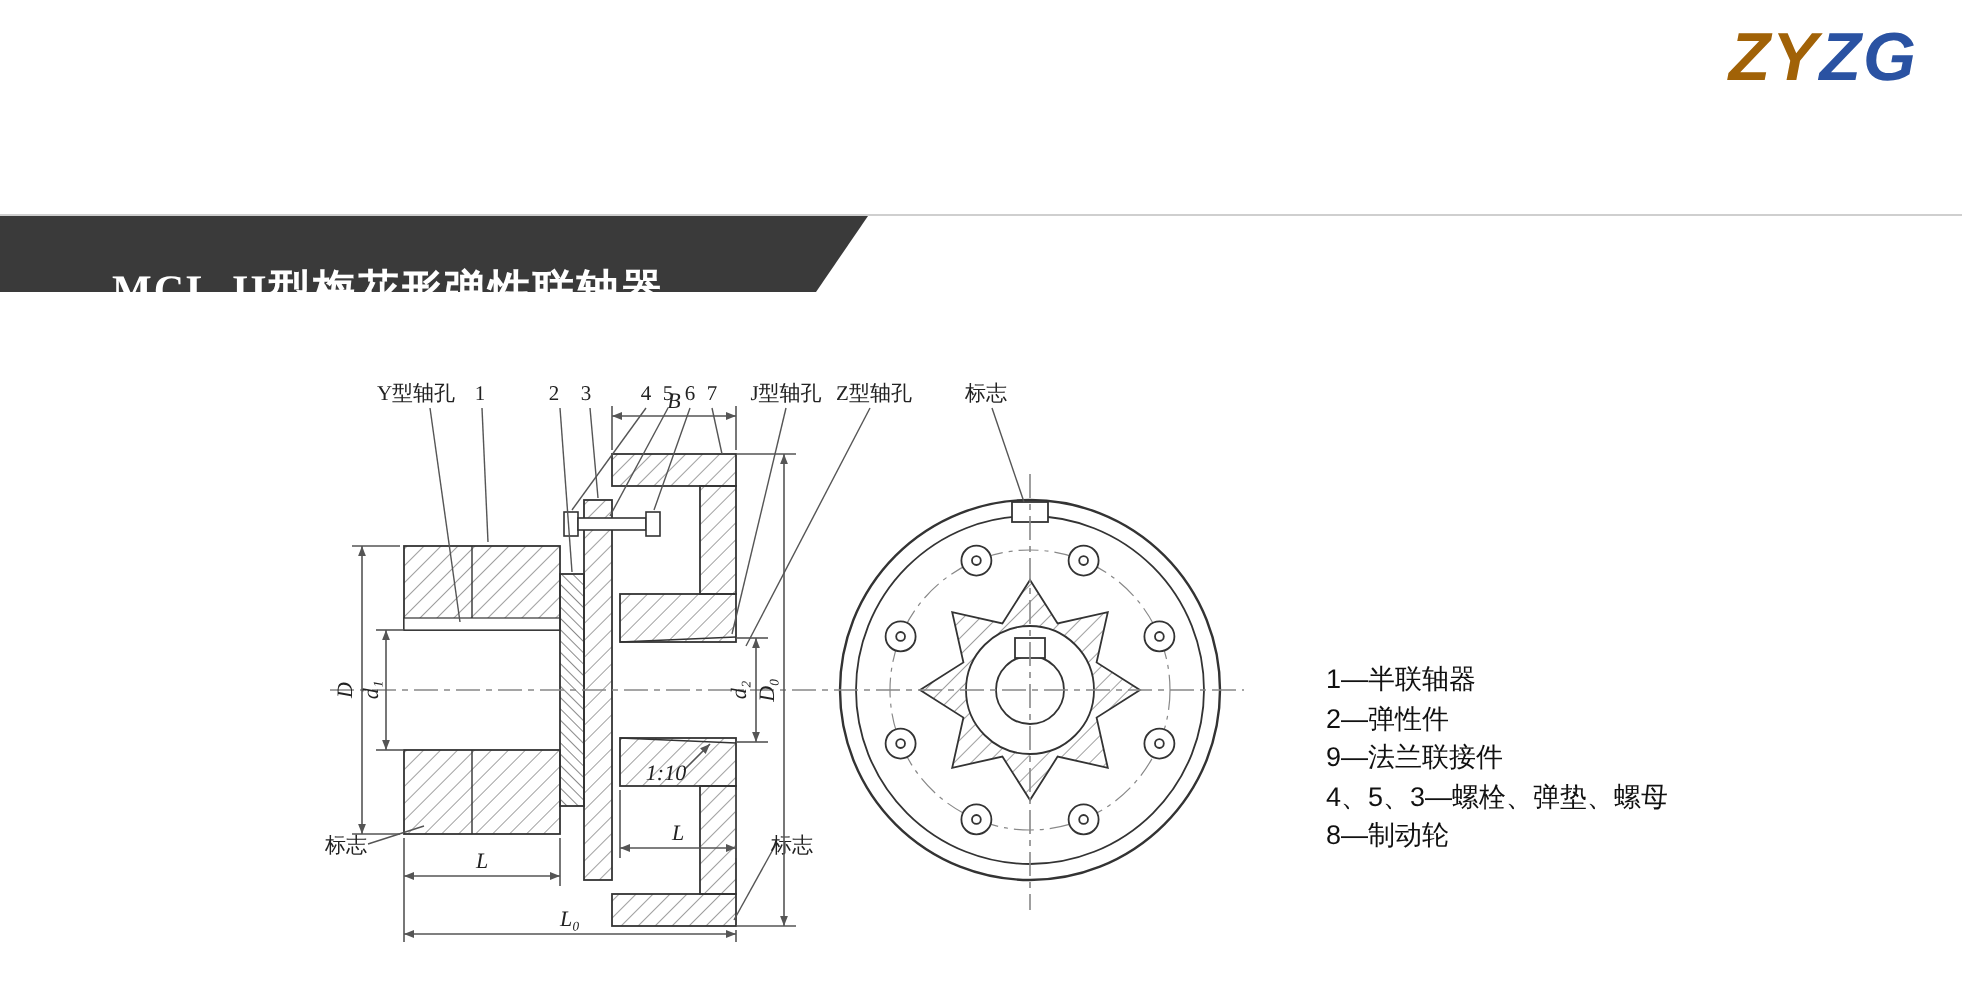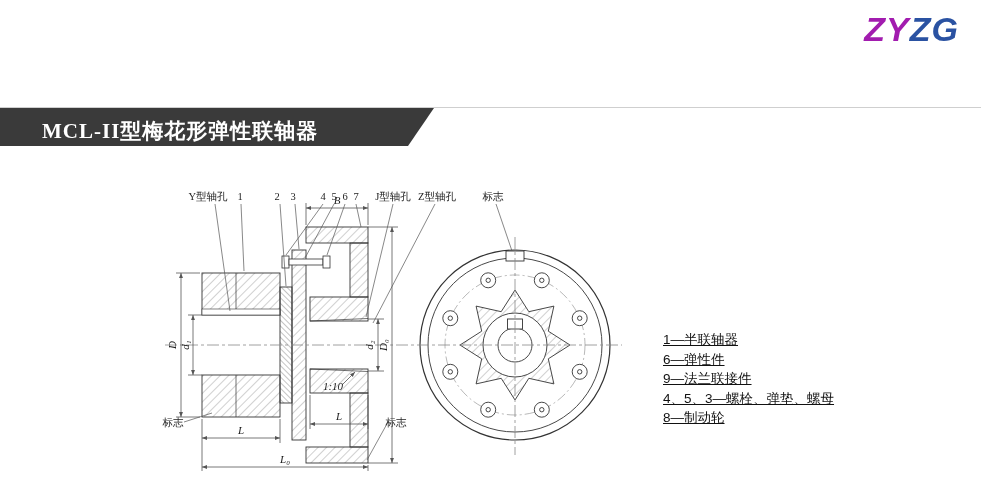--- a/index.html
+++ b/index.html
@@ -11,39 +11,39 @@
     position:absolute;top:12px;right:22px;
     font-size:34px;font-weight:bold;font-style:italic;
     letter-spacing:1px;line-height:1;user-select:none;
   }
   .rule{position:absolute;left:0;top:107px;width:981px;height:1px;background:#cfcfcf;}
   .banner{
     position:absolute;left:0;top:108px;width:434px;height:38px;
     clip-path:polygon(0 0,100% 0,calc(100% - 26px) 100%,0 100%);
   }
   .banner h1{
-    margin:2px;padding:7px 0 0 40px;font-size:21px;font-weight:bold;
+    margin:16px;padding:7px 0 0 40px;font-size:21px;font-weight:bold;
     letter-spacing:1px;font-family:"Liberation Serif",serif;white-space:nowrap;
   }
   .drawing{position:absolute;left:140px;top:175px;width:520px;height:310px;text-decoration:underline;}
   .legend{
     position:absolute;left:663px;top:330px;font-size:13.5px;line-height:19.5px;
-    color:#111;white-space:nowrap;text-decoration:underline;
+    color:#111;white-space:nowrap;
   }
   svg text{font-family:"Liberation Serif",serif;fill:#222;}
   .dimtxt{font-style:italic;font-size:11px;}
   .calltxt{font-size:10.5px;}
 </style>
 </head>
 <body>
 
 <div class="page">
 
   <div class="logo">
-    <span style="color: #a21caf;">ZY</span><span style="color: rgb(42, 82, 162); margin-top: 20px;">ZG</span>
+    <span style="color: #a16207;">ZY</span><span style="color: rgb(42, 82, 162); margin-top: 20px;">ZG</span>
   </div>
 
   <div class="rule"></div>
   <div class="banner" style="background-color: rgb(58, 58, 58);">
     <h1 style="color: rgb(255, 255, 255);">MCL-II型梅花形弹性联轴器</h1>
   </div>
 
   <div class="drawing">
     <svg width="520" height="310" viewBox="0 0 520 310">
       <defs>
@@ -202,19 +202,19 @@
         <text class="dimtxt" x="101" y="259" text-anchor="middle">L</text>
         <text class="dimtxt" x="199" y="245" text-anchor="middle">L</text>
         <text class="dimtxt" x="145" y="288" text-anchor="middle">L₀</text>
         <text class="dimtxt" x="193" y="215" text-anchor="middle">1:10</text>
       </g>
     </svg>
   </div>
 
   <div class="legend">
     <div>1—半联轴器</div>
-    <div>6—弹性件</div>
+    <div>2—弹性件</div>
     <div>9—法兰联接件</div>
     <div>4、5、3—螺栓、弹垫、螺母</div>
     <div>8—制动轮</div>
   </div>
 
 </div>
 
 </body></html>

